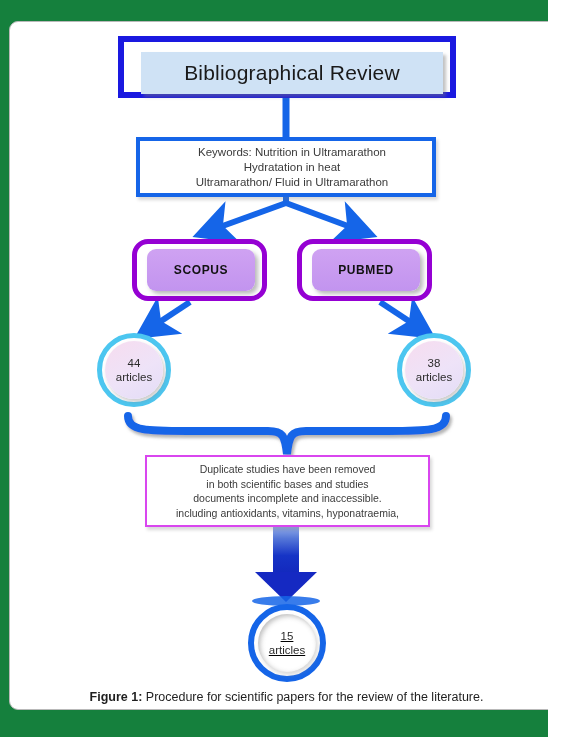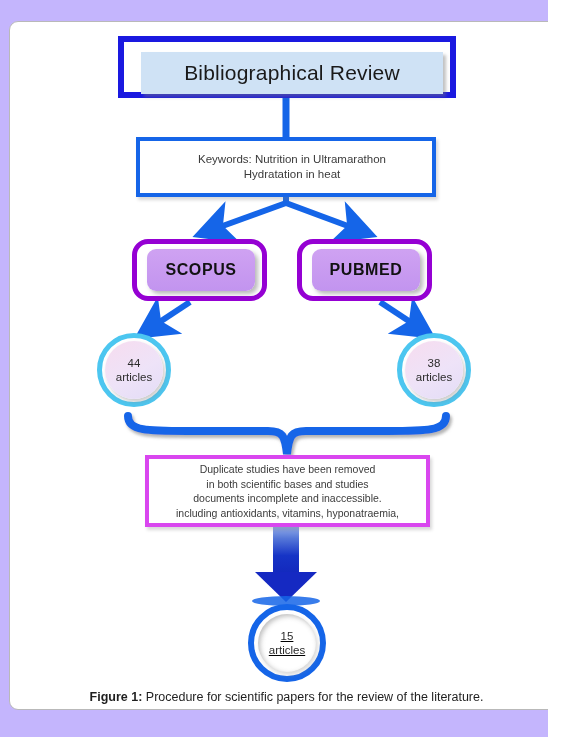--- a/index.html
+++ b/index.html
@@ -7,21 +7,21 @@
     padding: 0;
     background: #ffffff;
   }
   body {
     font-family: "Liberation Sans", sans-serif;
   }
   #figure-root {
     position: relative;
     width: 548px;
     height: 737px;
-    background: #c4b5fd;
+    background: #15803d;
     overflow: hidden;
   }
   .frame {
     position: absolute;
     left: 9px;
     top: 21px;
     width: 550px;
     height: 689px;
     border: 1px solid #b9b9b9;
     border-radius: 9px;
@@ -111,21 +111,21 @@
     width: 108px;
     height: 42px;
     border-radius: 9px;
     background: linear-gradient(180deg, #cfa2f2 0%, #c294ef 100%);
     box-shadow: 3px 3px 4px rgba(120,120,120,0.5);
     display: flex;
     align-items: center;
     justify-content: center;
   }
   .db-label {
-    font-size: 16px;
+    font-size: 12px;
     font-weight: bold;
     color: #121212;
     letter-spacing: .6px;
   }
 
   
   .circle {
     position: absolute;
     border-radius: 50%;
     box-sizing: border-box;
@@ -180,21 +180,21 @@
     line-height: 14px;
   }
 
   
   .dup-box {
     position: absolute;
     left: 145px;
     top: 455px;
     width: 285px;
     height: 72px;
-    border: 4px solid #d946ef;
+    border: 2px solid #d946ef;
     background: #ffffff;
     box-sizing: border-box;
     display: flex;
     flex-direction: column;
     align-items: center;
     justify-content: center;
     box-shadow: 2px 3px 3px rgba(130,130,130,0.30);
   }
   .dup-box .ln {
     font-size: 10.5px;
@@ -272,20 +272,21 @@
 
   <div class="title-box">
     <div class="title-inner">
       <span class="title-text">Bibliographical Review</span>
     </div>
   </div>
 
   <div class="keywords-box">
     <span class="ln">Keywords: Nutrition in Ultramarathon</span>
     <span class="ln">Hydratation in heat</span>
+    <span class="ln">Ultramarathon/ Fluid in Ultramarathon</span>
   </div>
 
   <div class="db-box scopus">
     <div class="db-inner">
       <span class="db-label">SCOPUS</span>
     </div>
   </div>
 
   <div class="db-box pubmed">
     <div class="db-inner">

